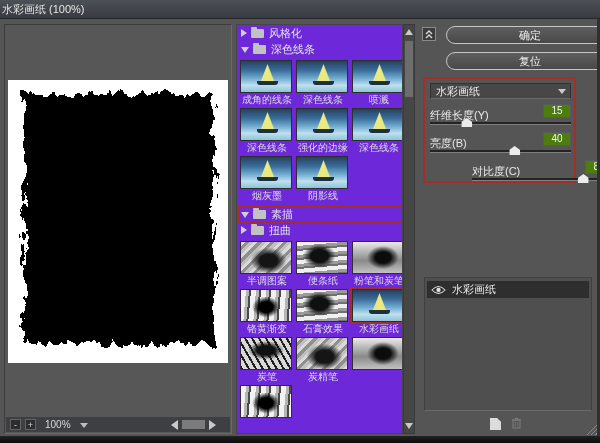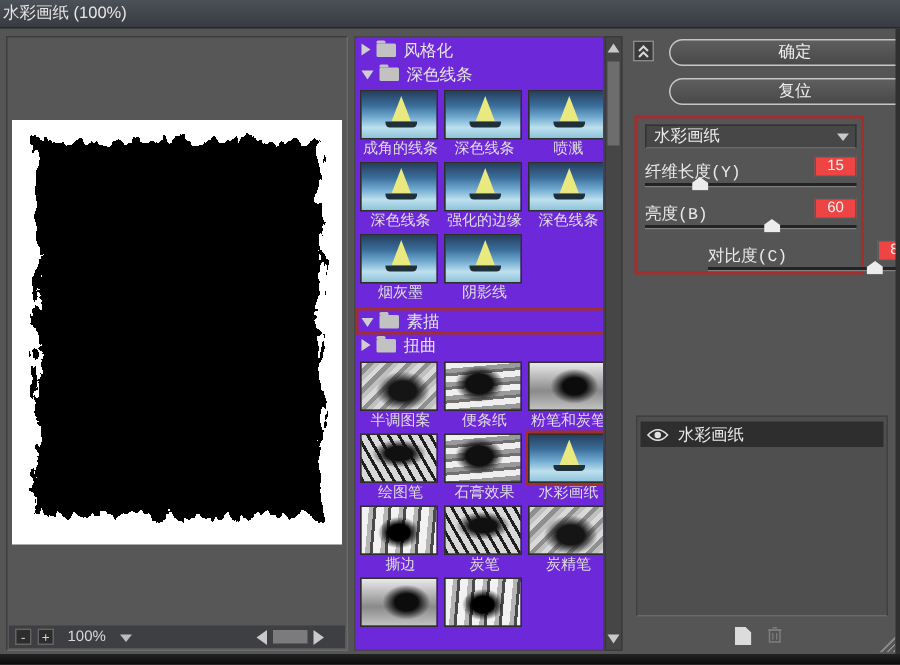--- a/index.html
+++ b/index.html
@@ -72,22 +72,22 @@
   .btn{position:absolute;left:26px;width:168px;height:18px;box-sizing:border-box;border:1px solid #c6c6c6;border-radius:9px;
     background:linear-gradient(#5e5e5e,#494949);color:#f0f0f0;font-size:11px;line-height:16px;text-align:center;padding:0;
     font-family:Liberation Sans, sans-serif;}
   .btn.ok{top:2px;} .btn.reset{top:28px;}
   .anno{position:absolute;border:2px solid var(--red);box-sizing:border-box;pointer-events:none;}
   .anno.settings-box{left:3px;top:53px;width:153px;height:106px;}
   .dropdown{position:absolute;left:10px;top:59px;width:141px;height:16px;box-sizing:border-box;background:#474747;
     border:1px solid #333;border-bottom-color:#6b6b6b;color:#eee;font-size:11px;line-height:14px;padding-left:5px;}
   .dropdown .dchev{position:absolute;right:4px;top:5px;width:0;height:0;border:4px solid transparent;border-top:5px solid #c9c9c9;border-bottom:0;}
   .sgroup{position:absolute;left:10px;width:141px;height:22px;}
-  .slabel{font-size:11px;color:#eaeaea;font-family:Liberation Mono, monospace;}
-  .svalue{position:absolute;right:0;top:-1px;width:28px;height:14px;box-sizing:border-box;background:#ef4444;
+  .slabel{font-size:11px;color:#eaeaea;}
+  .svalue{position:absolute;right:0;top:-1px;width:28px;height:14px;box-sizing:border-box;background:#4d7c0f;
     border:1px solid #5a5a5a;color:#f2f2f2;font-size:10px;line-height:12px;text-align:center;}
   .track{position:absolute;left:0;right:0;top:17px;height:2px;background:#232323;border-bottom:1px solid #808080;}
   .sthumb{position:absolute;top:13px;width:11px;height:9px;background:#ececec;transform:translateX(-50%);
     clip-path:polygon(50% 0,100% 45%,100% 100%,0 100%,0 45%);}
 
   
   .layers{position:absolute;left:4px;top:253px;width:168px;height:134px;box-sizing:border-box;background:#4f4f4f;
     border:1px solid #404040;border-bottom-color:#6a6a6a;}
   .lrow{display:flex;align-items:center;height:17px;margin:3px 2px 0 2px;background:#2e2e2e;color:#ededed;font-size:11px;gap:6px;padding-left:4px;}
   .eye svg{display:block;}
@@ -221,37 +221,33 @@
         </div>
         <div class="cell">
           <div class="thumb t-s1"></div>
           <div class="lbl">便条纸</div>
         </div>
         <div class="cell">
           <div class="thumb t-s2"></div>
           <div class="lbl">粉笔和炭笔</div>
         </div>
         <div class="cell">
-          <div class="thumb t-s4"></div>
-          <div class="lbl">绘图笔</div>
+          <div class="thumb t-s3"></div>
+          <div class="lbl">铬黄渐变</div>
         </div>
         <div class="cell">
           <div class="thumb t-s1"></div>
           <div class="lbl">石膏效果</div>
         </div>
         <div class="cell selected">
           <div class="thumb t-photo">
             <span class="sail"></span>
             <span class="hull"></span>
           </div>
           <div class="lbl">水彩画纸</div>
-        </div>
-        <div class="cell">
-          <div class="thumb t-s3"></div>
-          <div class="lbl">撕边</div>
         </div>
         <div class="cell">
           <div class="thumb t-s4"></div>
           <div class="lbl">炭笔</div>
         </div>
         <div class="cell">
           <div class="thumb t-s0"></div>
           <div class="lbl">炭精笔</div>
         </div>
         <div class="cell">
@@ -281,21 +277,21 @@
 
     <div class="anno settings-box"></div>
 
     <div class="dropdown">
       <span>水彩画纸</span>
       <span class="dchev"></span>
     </div>
 
     <div id="sliders">
         <div class="sgroup" style="top: 81px;"><span class="slabel">纤维长度(Y)</span><span class="svalue">15</span><div class="track"></div><div class="sthumb" style="left: 26%;"></div></div>
-        <div class="sgroup" style="top: 109px;"><span class="slabel">亮度(B)</span><span class="svalue">60</span><div class="track"></div><div class="sthumb" style="left: 60%;"></div></div>
+        <div class="sgroup" style="top: 109px;"><span class="slabel">亮度(B)</span><span class="svalue">40</span><div class="track"></div><div class="sthumb" style="left: 60%;"></div></div>
         <div class="sgroup" style="top: 137px; margin-left: 42px;"><span class="slabel">对比度(C)</span><span class="svalue">80</span><div class="track"></div><div class="sthumb" style="left: 79%;"></div></div>
       </div>
 
     <div class="layers">
       <div class="lrow">
         <span class="eye">
           <svg width="15" height="10" viewBox="0 0 16 10">
             <path d="M1 5 Q8 -2.5 15 5 Q8 12.5 1 5 Z" fill="none" stroke="#e0e0e0" stroke-width="1.1"></path>
             <circle cx="8" cy="5" r="2.3" fill="#e0e0e0"></circle>
           </svg>

